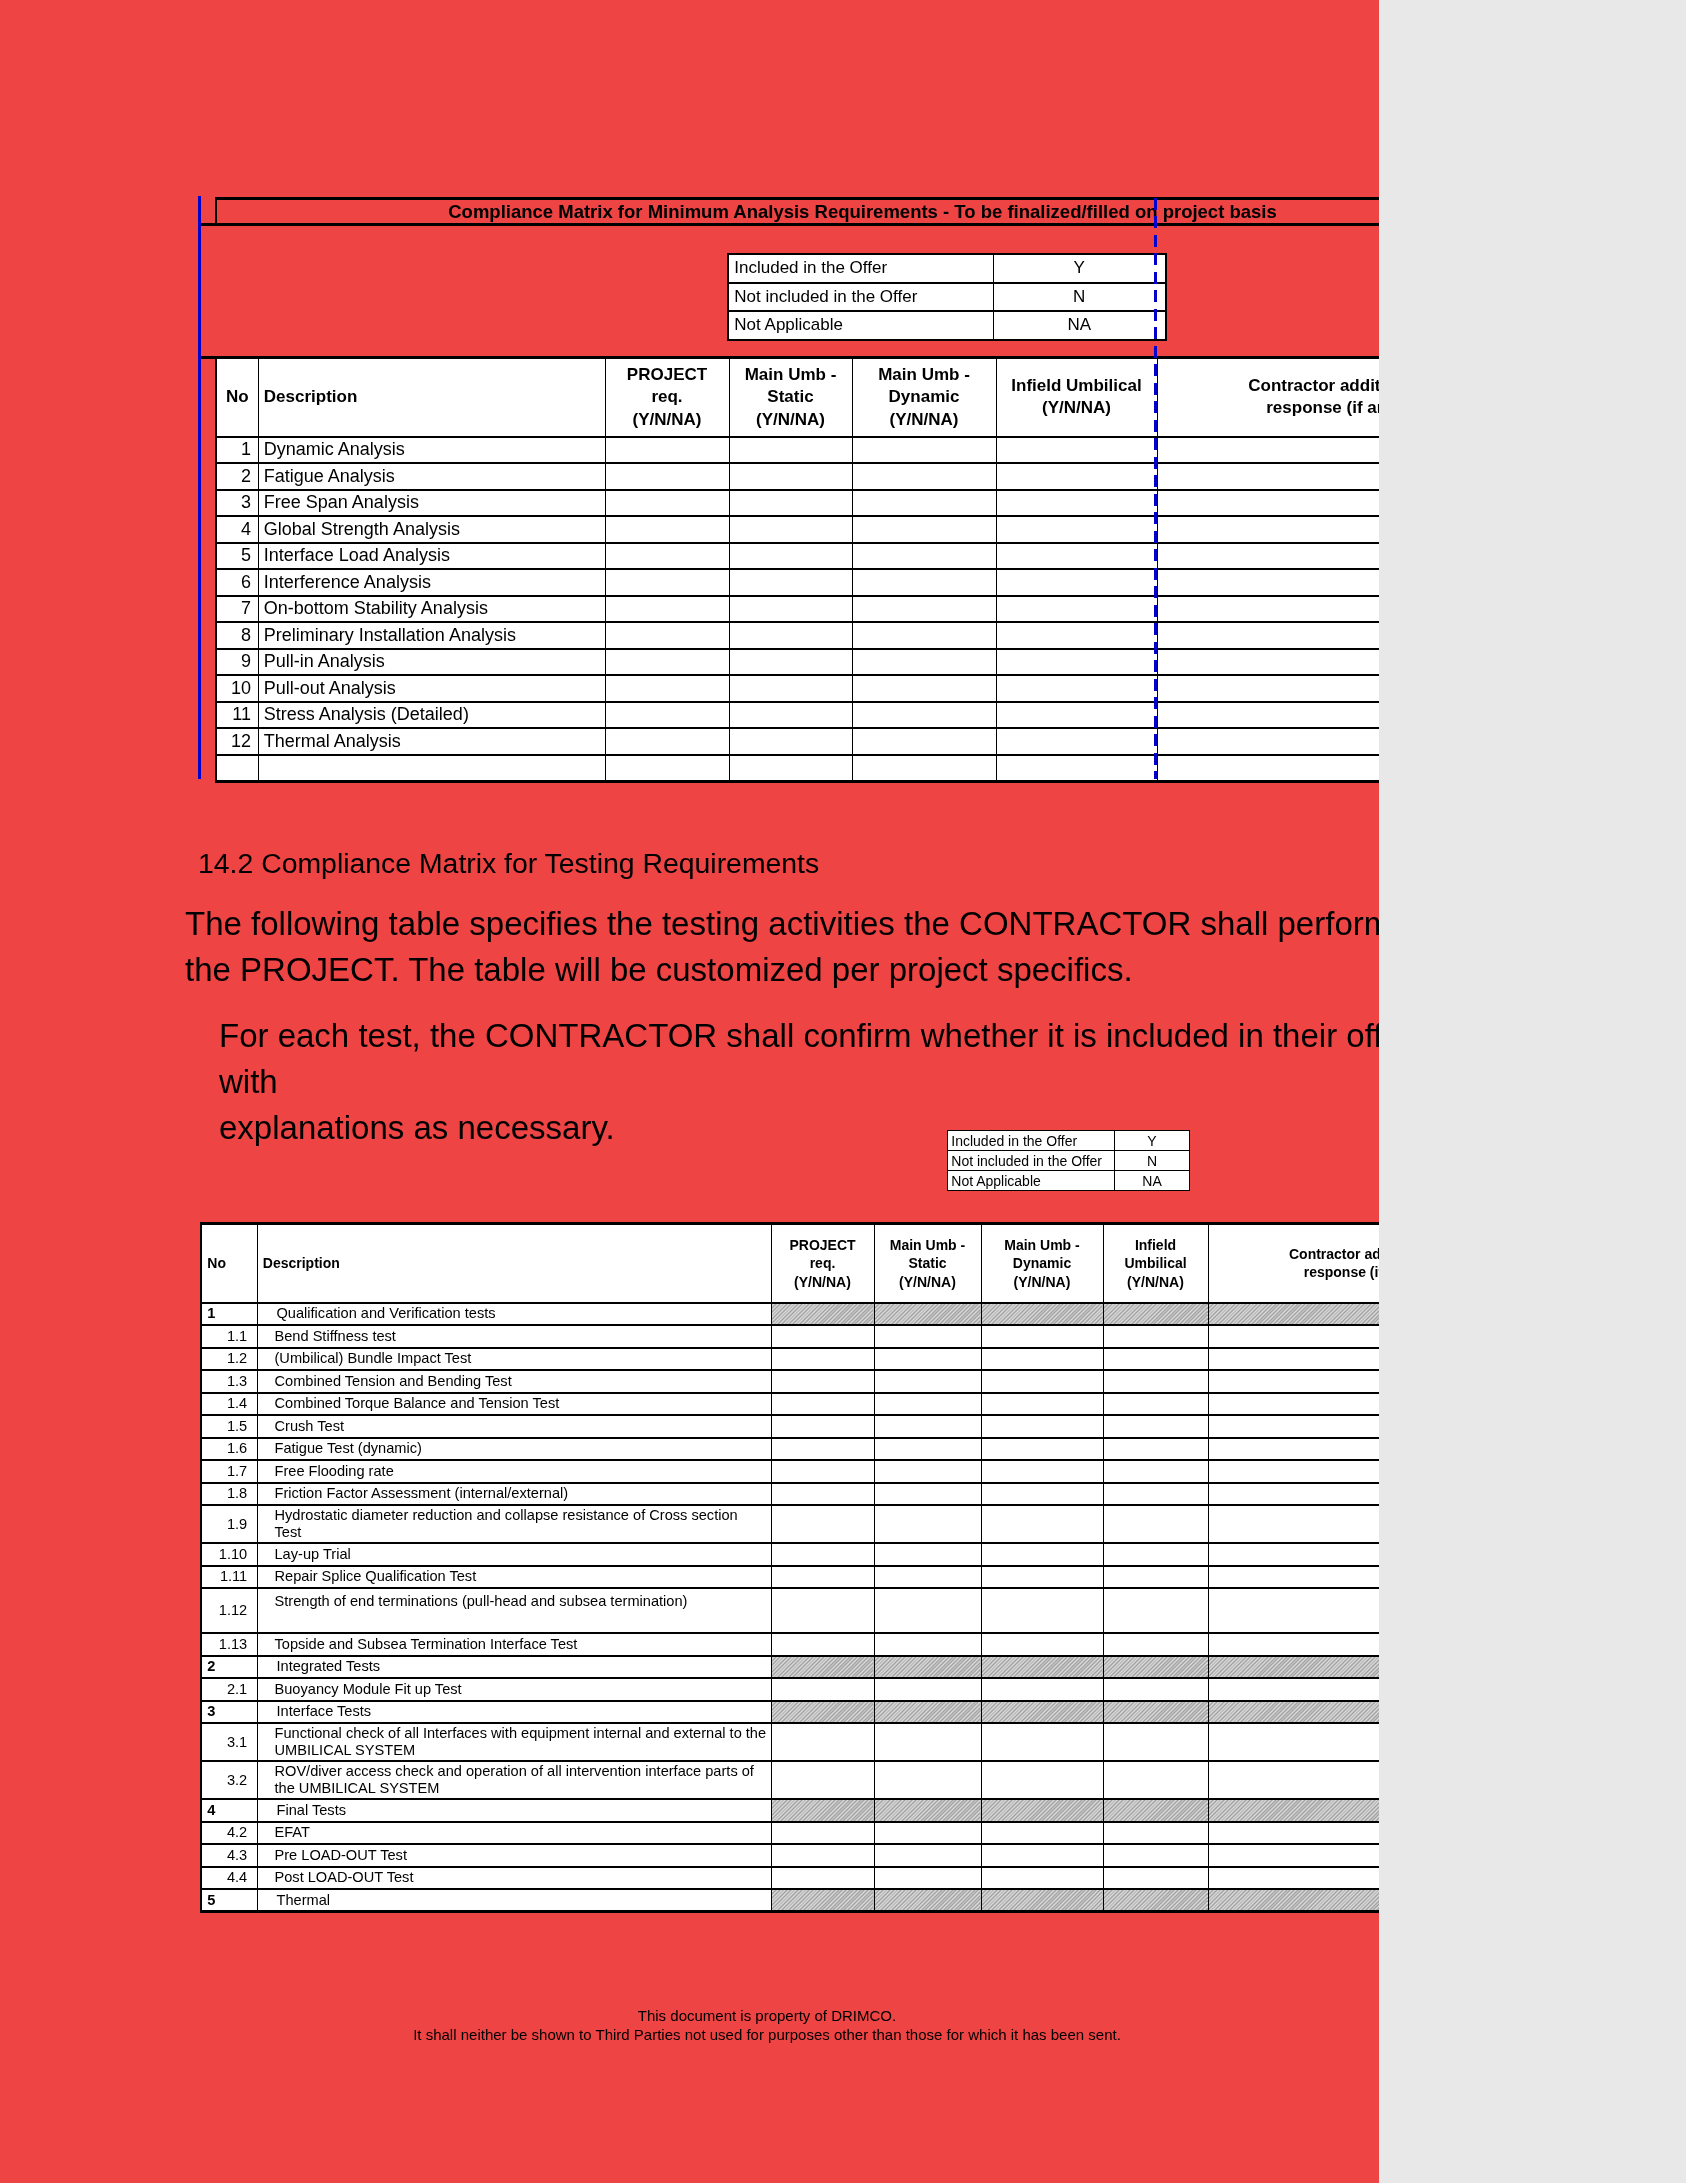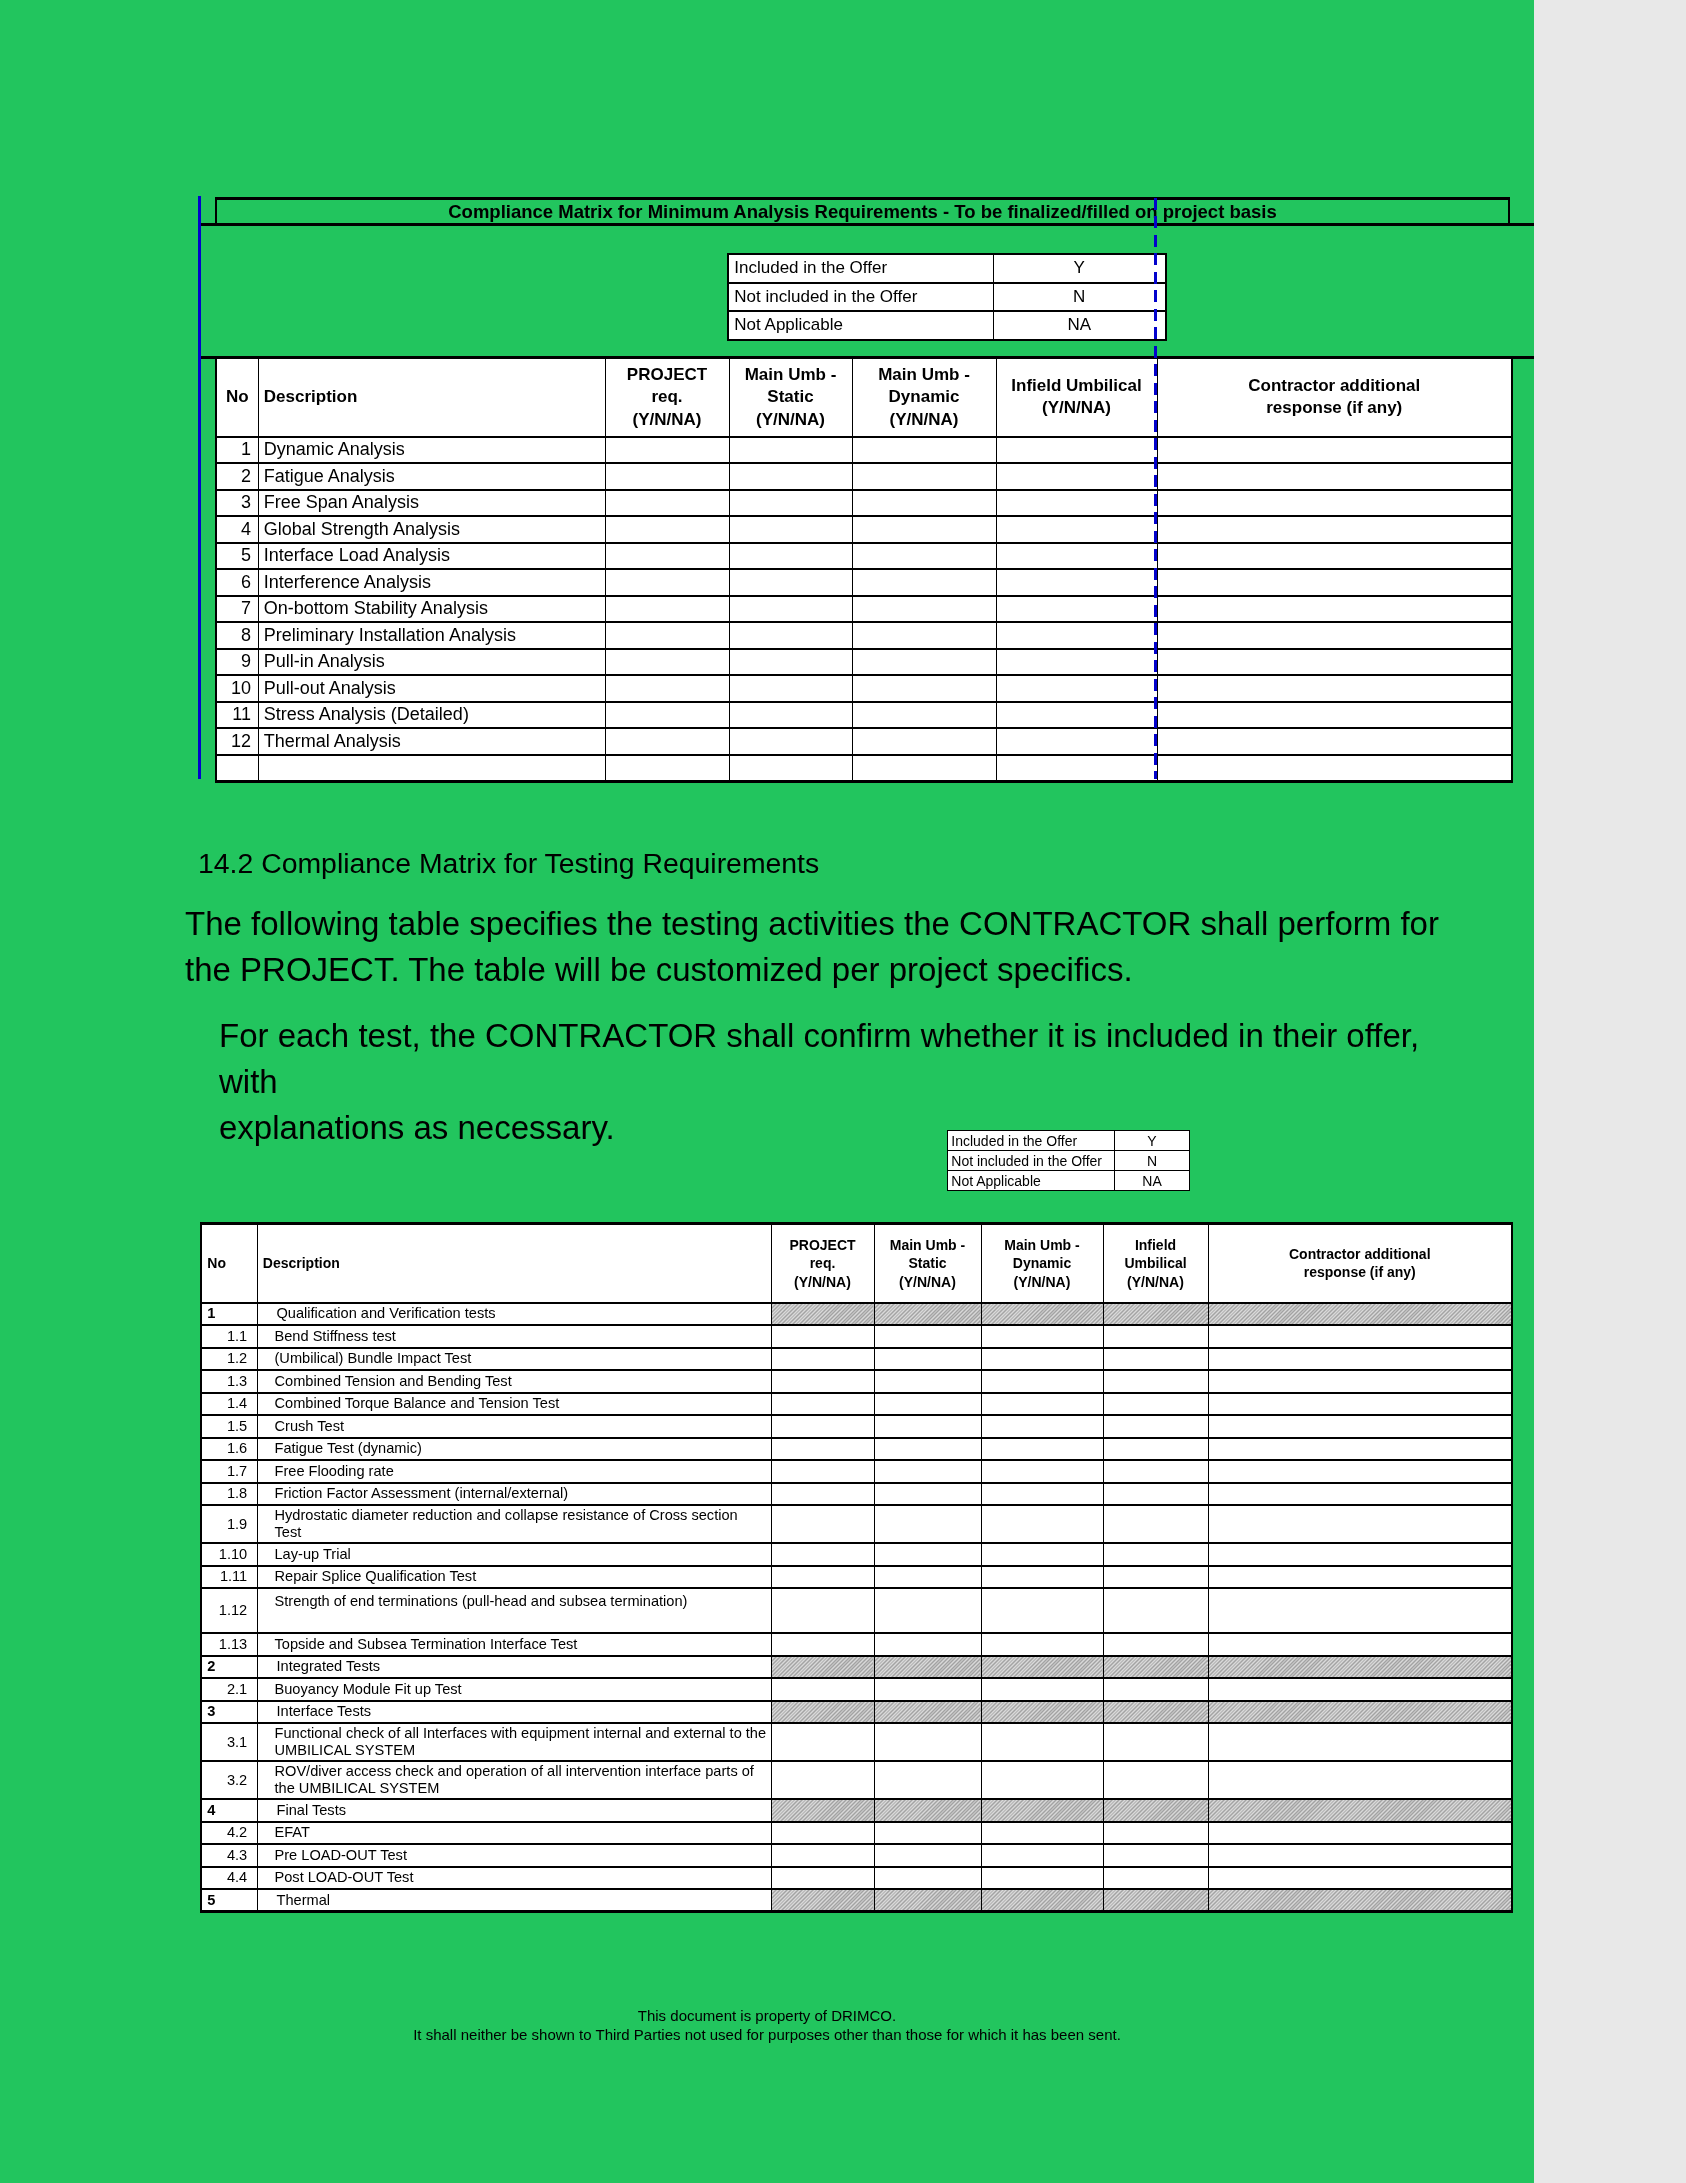--- a/index.html
+++ b/index.html
@@ -1,17 +1,17 @@
 <!DOCTYPE html>
 <html style="font-size:10.6px"><head>
 <meta charset="utf-8">
 <style>
   html,body{margin:0;padding:0;background:#e8e8e8;}
   .page{
-    position:relative;width:1534px;height:2183px;background:#22c55e;
+    position:relative;width:1379px;height:2183px;background:#ef4444;
     font-family:"Liberation Sans","DejaVu Sans",sans-serif;color:#000;
     overflow:hidden;
   }
   
   .vblue{position:absolute;width:3.3px;background:#0202cc;z-index:6;}
   .vblue-dashed{
     position:absolute;width:3.3px;z-index:6;
     background:repeating-linear-gradient(180deg,#0202cc 0 12px,transparent 12px 18.5px);
   }
   

